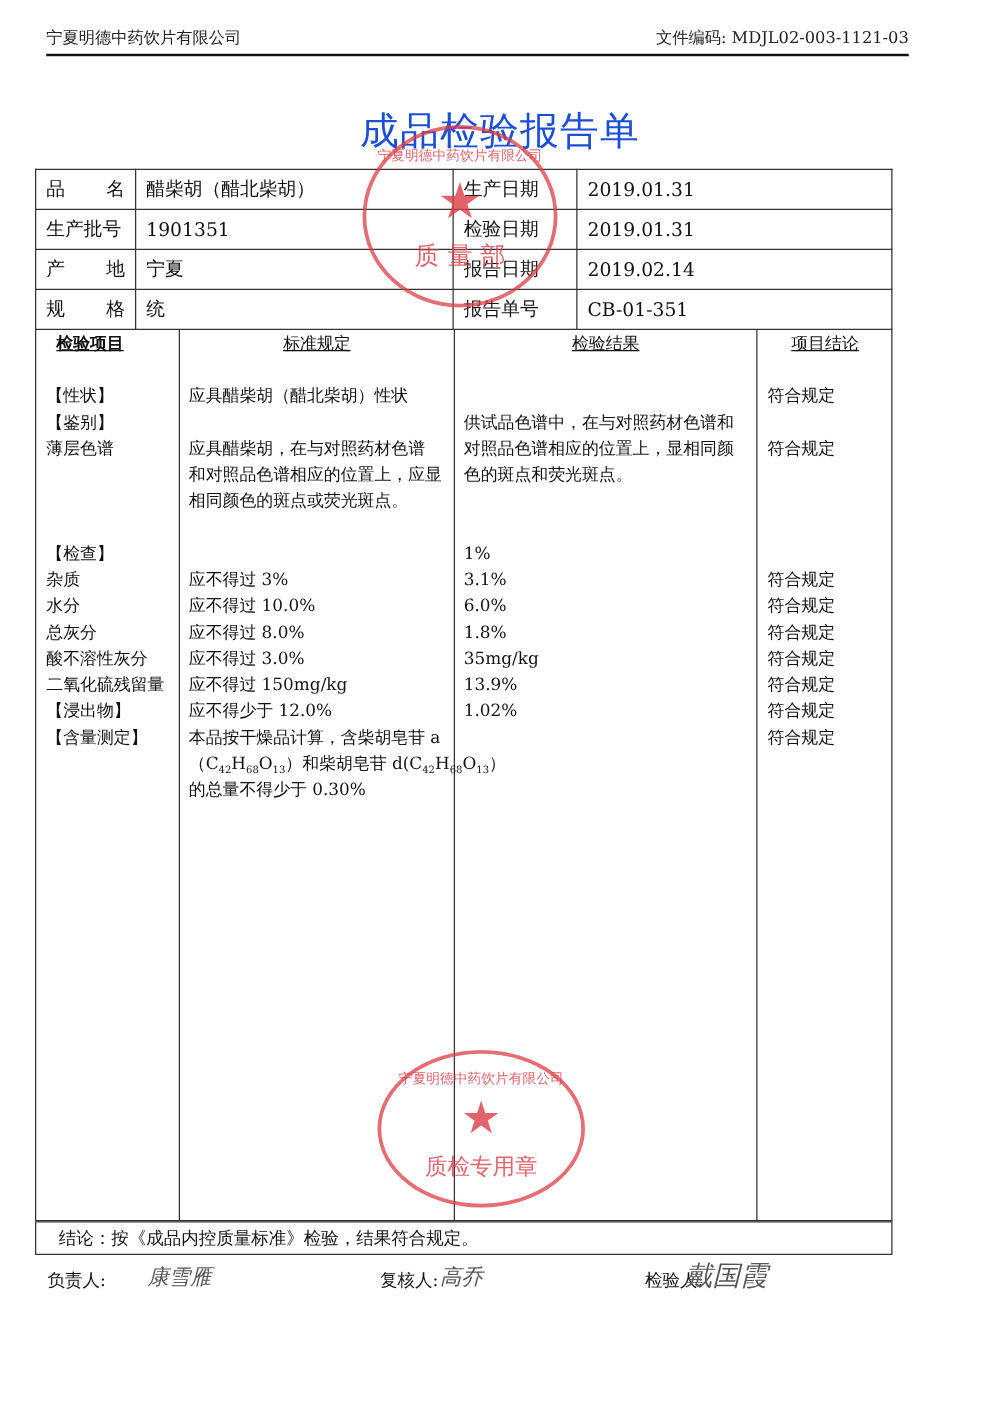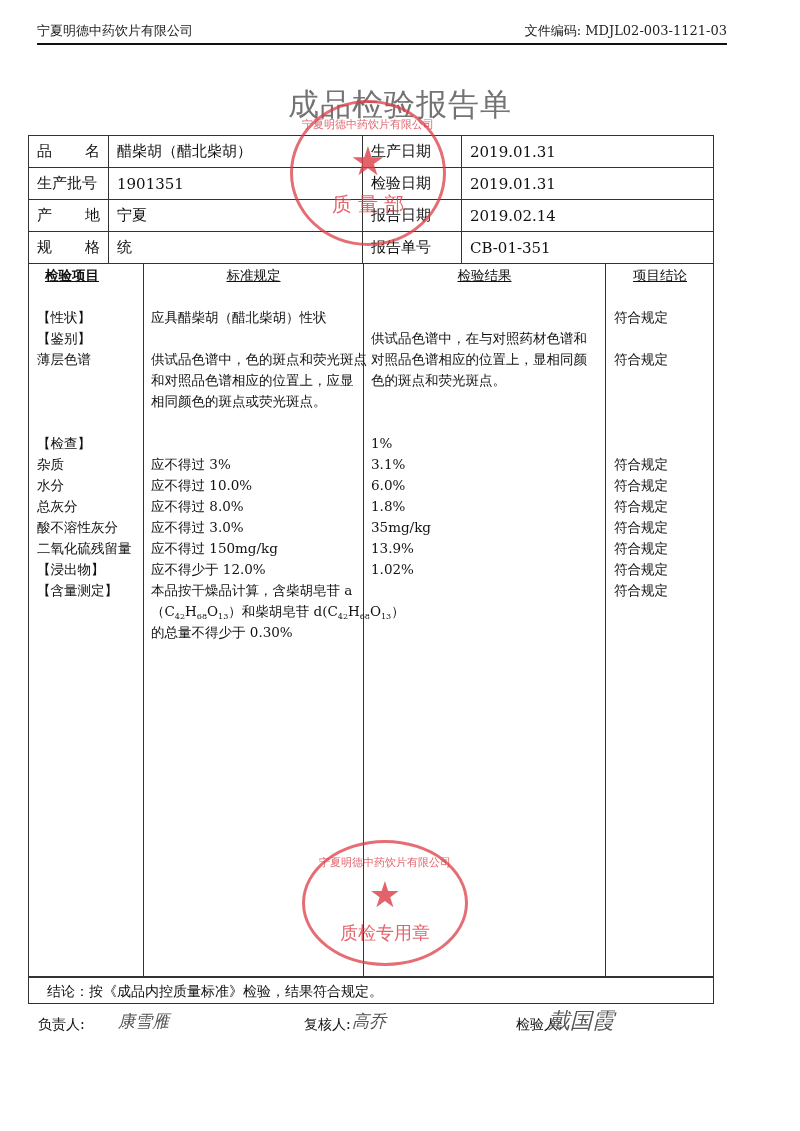--- a/index.html
+++ b/index.html
@@ -2,21 +2,21 @@
 <html><head>
 <meta charset="utf-8">
 <style>
   html, body { margin:0; padding:0; background:#ffffff; }
   body { width:800px; height:1131px; position:relative; overflow:hidden;
          font-family:"DejaVu Serif","Liberation Serif",serif; color:#111; }
   .abs { position:absolute; }
   .hdr-text { font-size:13px; color:#222; top:24px; line-height:14px; white-space:nowrap; }
   .hdr-line { left:37px; top:43px; width:690px; height:2px; background:#111; }
   .title { top:84px; left:0; width:800px; text-align:center; font-size:31px;
-           font-family:"DejaVu Sans","Liberation Sans",sans-serif; letter-spacing:1px; color:#737373; }
+           font-family:"DejaVu Sans","Liberation Sans",sans-serif; letter-spacing:1px; color:#1d4ed8; }
   .info { left:28px; top:135px; width:686px; border-collapse:collapse; }
   .info td { border:1px solid #333; height:31px; padding:0 8px; font-size:15px; white-space:nowrap; }
   .lab-sp { display:flex; justify-content:space-between; }
   .detail { left:28px; top:264px; width:686px; height:713px; border:1px solid #333; border-top:none; box-sizing:border-box; }
   .vline { position:absolute; top:0; bottom:0; width:1px; background:#333; }
   .col { position:absolute; top:0; font-size:13.5px; line-height:21px; }
   .col .h { text-align:center; text-decoration:underline; margin-top:1px; }
   .row { height:21px; white-space:nowrap; }
   .sub { font-size:8px; vertical-align:-3px; }
   .concl { left:28px; top:977px; width:686px; height:27px; border:1px solid #333; box-sizing:border-box;
@@ -109,21 +109,21 @@
       <div class="row">【含量测定】</div>
     </div>
   </div>
 
   <div class="col" style="left:115px; width:219px;">
     <div class="h">标准规定</div>
     <div style="padding-left:7px;">
       <div class="row"></div>
       <div class="row">应具醋柴胡（醋北柴胡）性状</div>
       <div class="row"></div>
-      <div class="row">供试品色谱中，色的斑点和荧光斑点</div>
+      <div class="row">应具醋柴胡，在与对照药材色谱</div>
       <div class="row">和对照品色谱相应的位置上，应显</div>
       <div class="row">相同颜色的斑点或荧光斑点。</div>
       <div class="row"></div>
       <div class="row"></div>
       <div class="row">应不得过 3%</div>
       <div class="row">应不得过 10.0%</div>
       <div class="row">应不得过 8.0%</div>
       <div class="row">应不得过 3.0%</div>
       <div class="row">应不得过 150mg/kg</div>
       <div class="row">应不得少于 12.0%</div>

